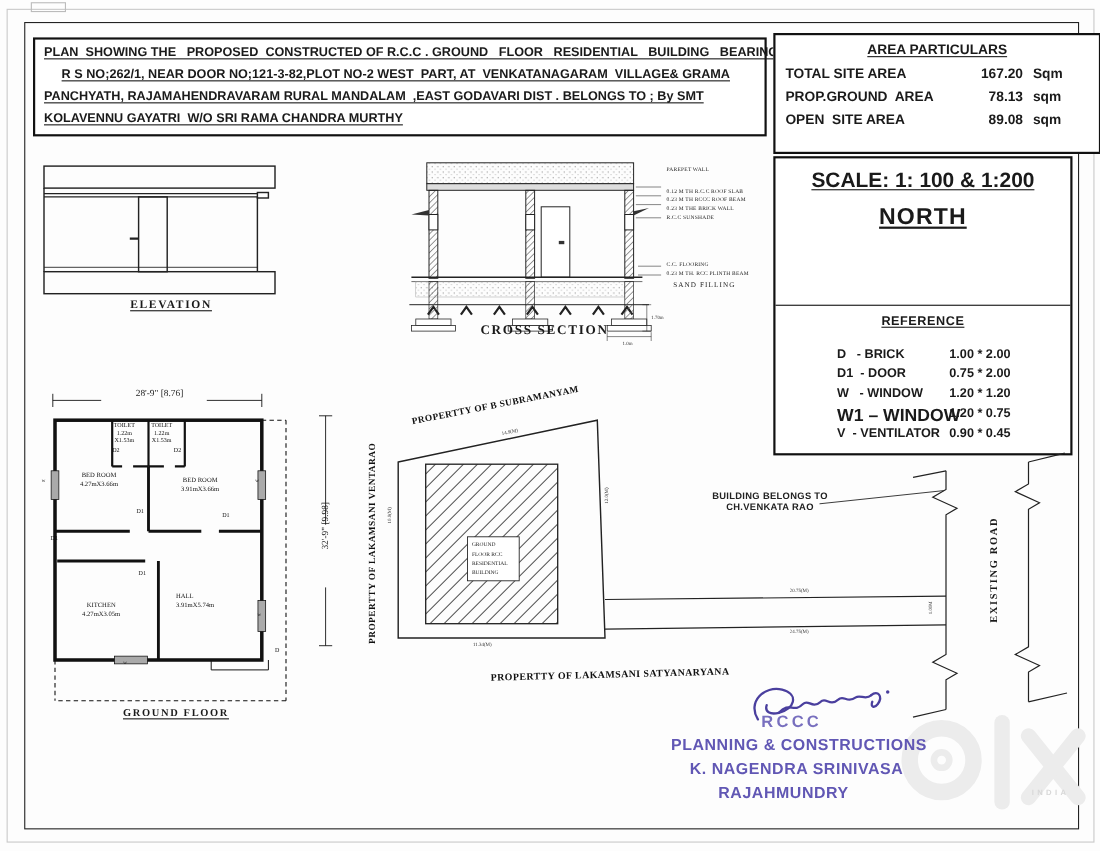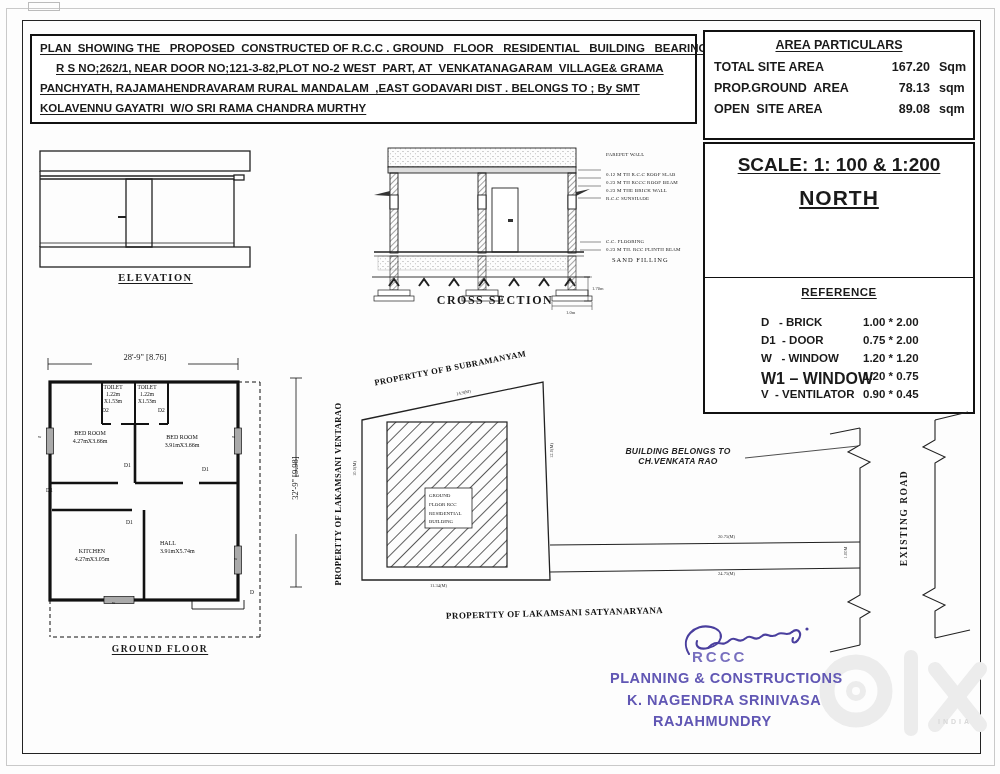--- a/index.html
+++ b/index.html
@@ -30,21 +30,21 @@
   <div class="abs" style="left:22px;top:20px;width:957px;height:732px;border:1.5px solid #222;"></div>
   <div class="abs" style="left:28px;top:2px;width:30px;height:7px;border:1px solid #bbb;"></div>
 
   <div class="abs box" style="left:30px;top:34px;width:663px;height:86px;background:#fff;">
     <div class="abs b u pre" style="left:8px;top:6px;font-size:11.5px;">PLAN  SHOWING THE   PROPOSED  CONSTRUCTED OF R.C.C . GROUND   FLOOR   RESIDENTIAL   BUILDING   BEARING</div>
     <div class="abs b u pre" style="left:8px;top:26px;font-size:11.5px;margin-left:16px;">R S NO;262/1, NEAR DOOR NO;121-3-82,PLOT NO-2 WEST  PART, AT  VENKATANAGARAM  VILLAGE&amp; GRAMA</div>
     <div class="abs b u pre" style="left:8px;top:46px;font-size:11.5px;">PANCHYATH, RAJAMAHENDRAVARAM RURAL MANDALAM  ,EAST GODAVARI DIST . BELONGS TO ; By SMT</div>
     <div class="abs b u pre" style="left:8px;top:66px;font-size:11.5px;">KOLAVENNU GAYATRI  W/O SRI RAMA CHANDRA MURTHY</div>
   </div>
 
-  <div class="abs box" style="left:703px;top:30px;width:268px;height:106px;background:#fff;">
+  <div class="abs box" style="left:703px;top:30px;width:268px;height:106px;background:#fff;padding-left:26px;">
     <div class="abs b u ctr" style="left:0;top:6px;width:100%;font-size:12.5px;">AREA PARTICULARS</div>
     <div class="abs b pre" style="left:9px;top:28px;font-size:12.5px;">TOTAL SITE AREA</div>
     <div class="abs b rt" style="left:160px;top:28px;width:65px;font-size:12.5px;">167.20</div>
     <div class="abs b" style="left:234px;top:28px;font-size:12.5px;">Sqm</div>
     <div class="abs b pre" style="left:9px;top:49px;font-size:12.5px;">PROP.GROUND  AREA</div>
     <div class="abs b rt" style="left:160px;top:49px;width:65px;font-size:12.5px;">78.13</div>
     <div class="abs b" style="left:234px;top:49px;font-size:12.5px;">sqm</div>
     <div class="abs b pre" style="left:9px;top:70px;font-size:12.5px;">OPEN  SITE AREA</div>
     <div class="abs b rt" style="left:160px;top:70px;width:65px;font-size:12.5px;">89.08</div>
     <div class="abs b" style="left:234px;top:70px;font-size:12.5px;">sqm</div>
@@ -280,21 +280,21 @@
       <line x1="320" y1="28" x2="290" y2="34"></line>
       <line x1="395" y1="20" x2="428" y2="12"></line>
       <line x1="320" y1="245" x2="290" y2="252"></line>
       <line x1="395" y1="238" x2="430" y2="230"></line>
       <line x1="205" y1="58" x2="318" y2="46" stroke-width="0.8"></line>
     </g>
   </svg>
   <div class="abs dimtxt" style="left:718px;top:534px;">20.75(M)</div>
   <div class="abs dimtxt" style="left:718px;top:571px;">24.75(M)</div>
   <div class="abs dimtxt" style="left:840px;top:550px;transform:rotate(-90deg);">1.00M</div>
-  <div class="abs ctr" style="left:608px;top:446px;width:140px;font-size:8.5px;font-weight:600;letter-spacing:.3px;color:#222;font-style:italic;">
+  <div class="abs ctr" style="left:630px;top:446px;width:140px;font-size:8.5px;font-weight:600;letter-spacing:.3px;color:#222;">
     <span>BUILDING BELONGS TO</span><br>
     <span>CH.VENKATA RAO</span>
   </div>
   <div class="abs ser b ctr" style="left:848px;top:513px;width:112px;font-size:9.5px;letter-spacing:1.5px;transform:rotate(-90deg);transform-origin:50% 50%;">EXISTING ROAD</div>
 
   <svg class="abs" style="left:808px;top:645px;" width="190" height="100" viewBox="0 0 190 100">
     <g stroke="#ececec" fill="none">
       <circle cx="48" cy="46" r="29" stroke-width="15"></circle>
       <circle cx="48" cy="46" r="7" stroke-width="6"></circle>
       <line x1="103" y1="12" x2="103" y2="84" stroke-width="14" stroke-linecap="round"></line>

